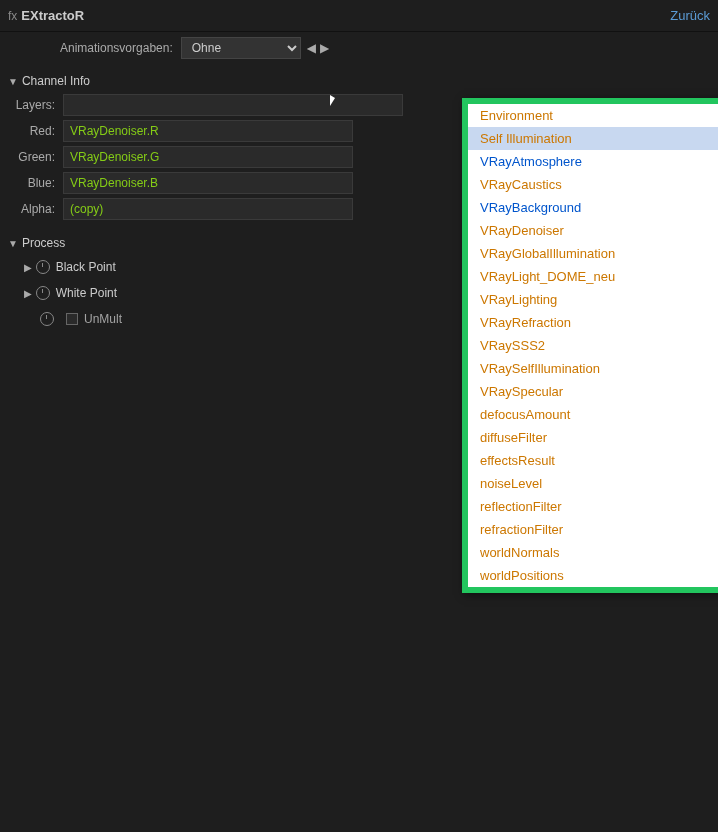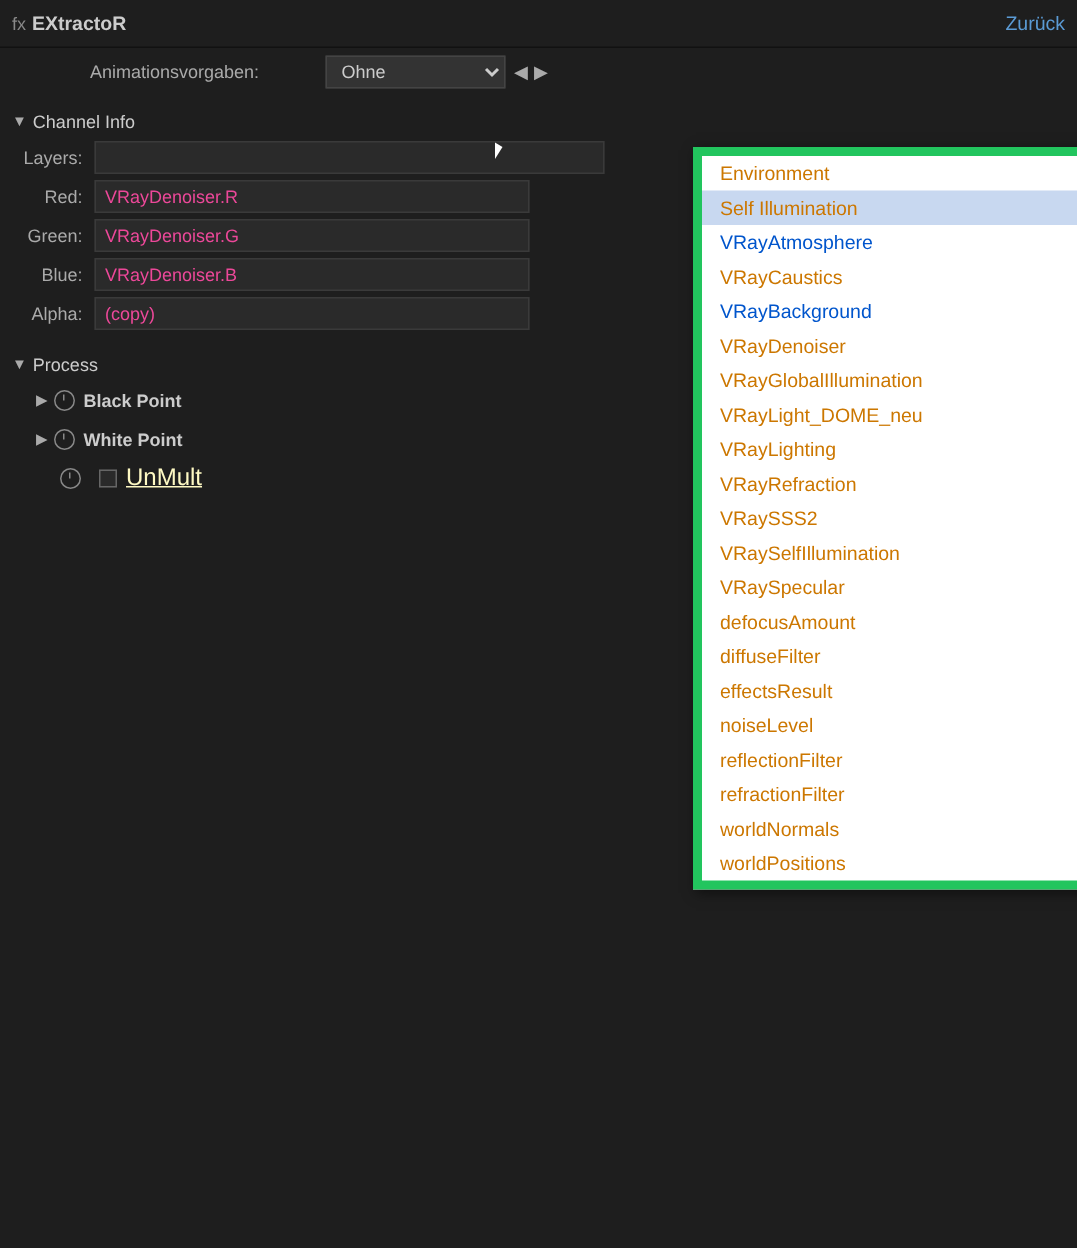--- a/index.html
+++ b/index.html
@@ -38,21 +38,20 @@
       font-size: 13px;
     }
 
     
     .anim-row {
       display: flex;
       align-items: center;
       height: 32px;
       padding: 0 8px 0 60px;
       background: #1e1e1e;
-      gap: 36px;
     }
     .anim-label {
       color: #aaaaaa;
       font-size: 12px;
       margin-right: 8px;
     }
     .anim-select-wrapper {
       display: flex;
       align-items: center;
     }
@@ -104,21 +103,21 @@
       color: #aaaaaa;
       font-size: 12px;
       text-align: right;
       width: 55px;
       margin-right: 8px;
       flex-shrink: 0;
     }
     .field-input {
       background: #2a2a2a;
       border: 1px solid #3a3a3a;
-      color: #ec4899;
+      color: #84cc16;
       font-size: 12px;
       padding: 2px 6px;
       height: 22px;
       width: 290px;
       flex-shrink: 0;
     }
     .field-input.wide {
       width: 340px;
     }
 
@@ -156,21 +155,20 @@
       width: 1px;
       height: 4px;
       background: #888;
       top: 2px;
       left: 5px;
     }
     .process-label {
       color: #cccccc;
       font-size: 12px;
       flex: 1;
-      font-weight: bold;
     }
     .process-value {
       color: #5b9bd5;
       font-size: 12px;
       margin-right: 8px;
     }
 
     .unmult-row {
       display: flex;
       align-items: center;
@@ -179,23 +177,22 @@
     }
     .unmult-checkbox {
       width: 12px;
       height: 12px;
       border: 1px solid #666;
       background: #2a2a2a;
       margin-right: 6px;
       display: inline-block;
     }
     .unmult-label {
-      color: #fef9c3;
-      font-size: 16px;
-      text-decoration: underline;
+      color: #a3a3a3;
+      font-size: 12px;
     }
 
     
     .dropdown-overlay {
       position: absolute;
       top: 98px;
       left: 462px;
       width: 302px;
       background: #ffffff;
       border: 6px solid #22c55e;

